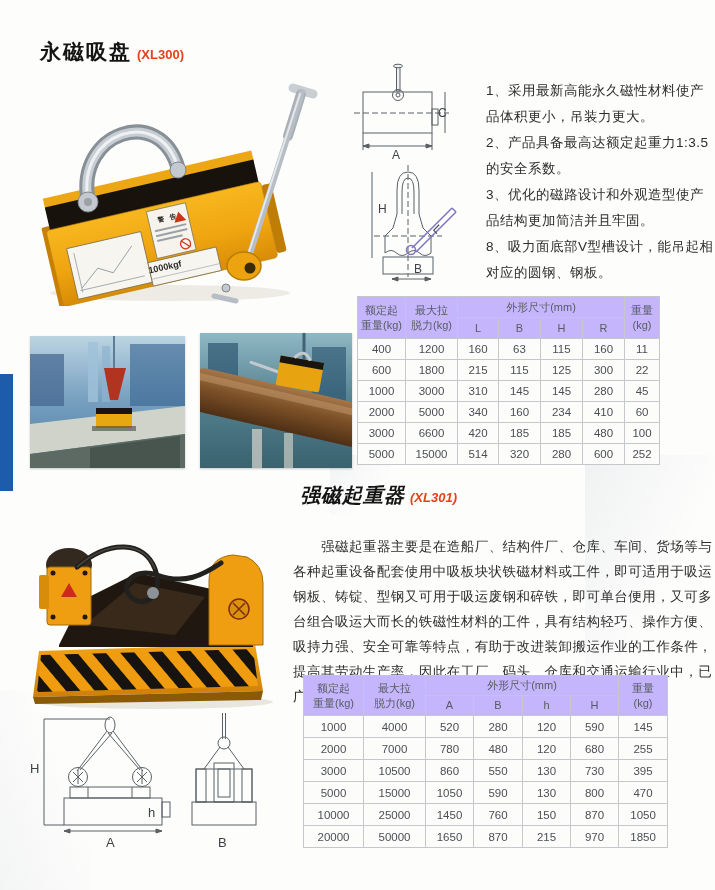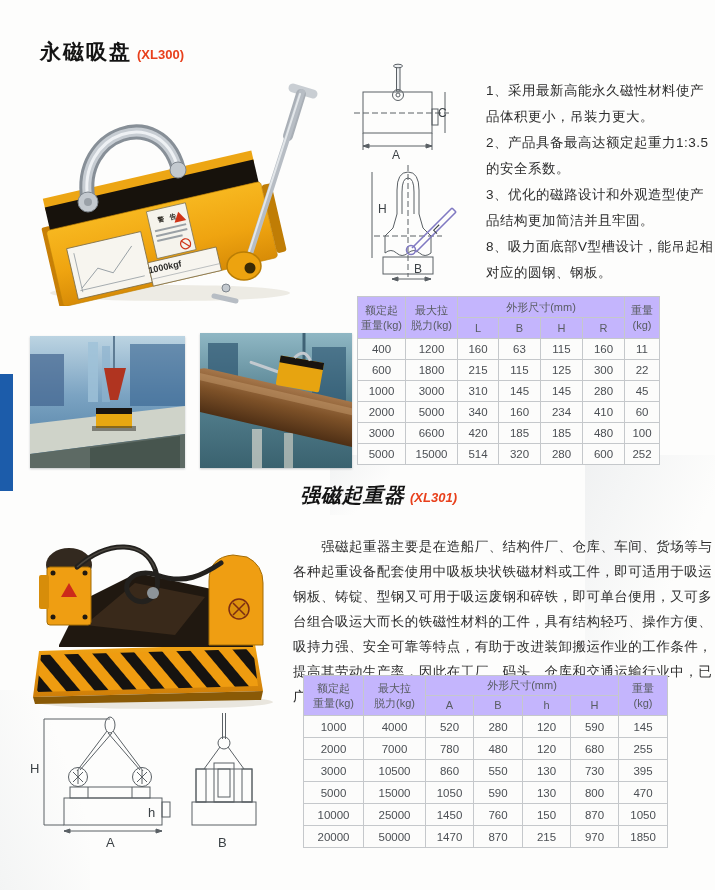--- a/index.html
+++ b/index.html
@@ -433,21 +433,21 @@
           <td>25000</td>
           <td>1450</td>
           <td>760</td>
           <td>150</td>
           <td>870</td>
           <td>1050</td>
         </tr>
         <tr>
           <td>20000</td>
           <td>50000</td>
-          <td>1470</td>
+          <td>1650</td>
           <td>870</td>
           <td>215</td>
           <td>970</td>
           <td>1850</td>
         </tr>
       </tbody>
   </table>
 
   <div class="fig drawing2">
     <svg width="235" height="158" viewBox="0 0 235 158">

